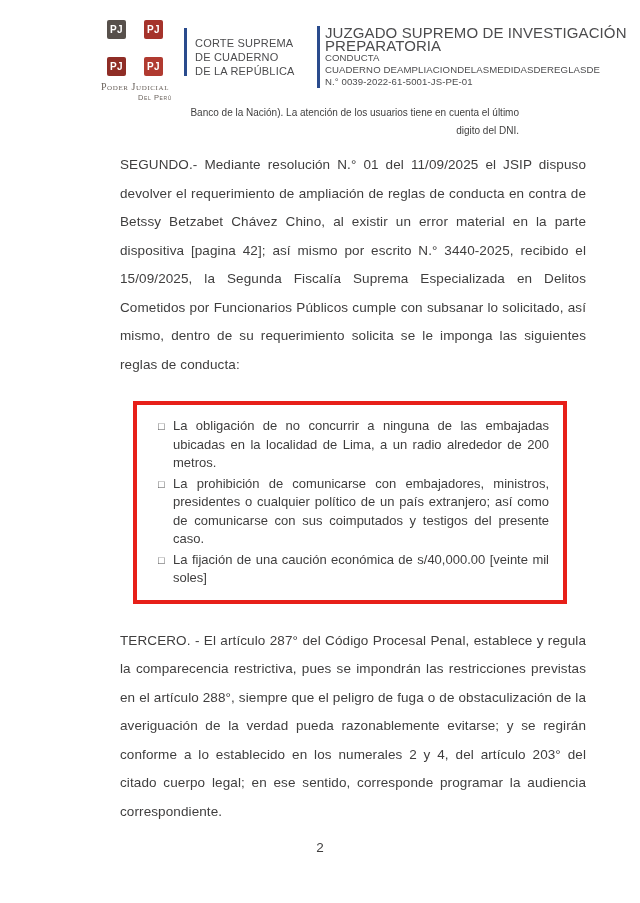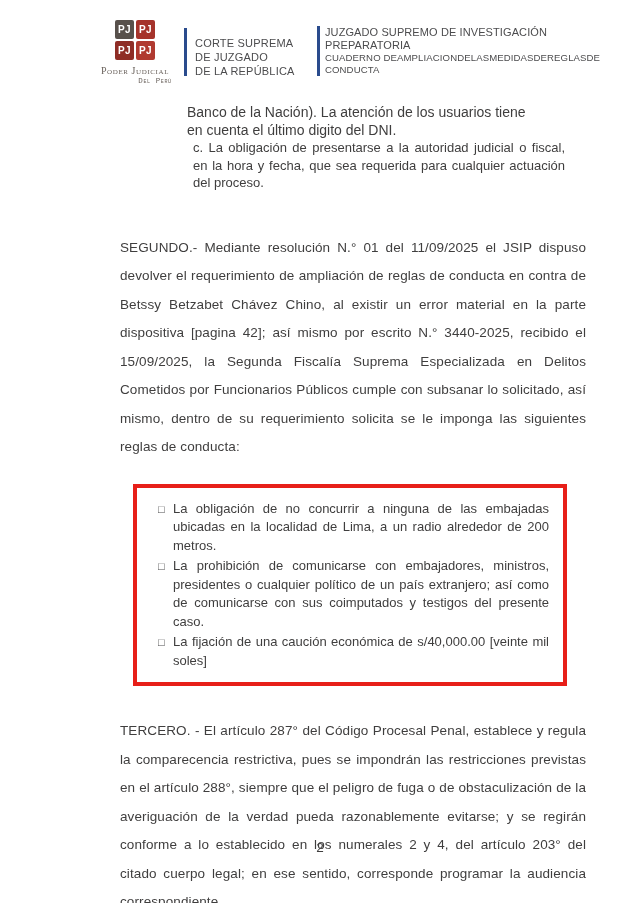--- a/index.html
+++ b/index.html
@@ -27,21 +27,21 @@
     width: 98px;
     display: flex;
     flex-direction: column;
     align-items: center;
     flex-shrink: 0;
   }
   .logo-tiles {
     display: grid;
     grid-template-columns: 19px 19px;
     grid-template-rows: 19px 19px;
-    gap: 2px;
+    gap: 18px;
   }
   .tile {
     display: flex;
     align-items: center;
     justify-content: center;
     color: #ffffff;
     font-size: 10px;
     font-weight: bold;
     letter-spacing: 0.5px;
     border-radius: 2px;
@@ -53,21 +53,21 @@
   .logo-org {
     margin-top: 5px;
     font-family: "Liberation Serif", serif;
     font-variant: small-caps;
     font-size: 10px;
     letter-spacing: 0.6px;
     color: #6a625c;
     white-space: nowrap;
   }
   .logo-sub {
-    font-family: Liberation Mono, monospace;
+    font-family: Liberation Sans, sans-serif;
     font-variant: small-caps;
     font-size: 7.5px;
     letter-spacing: 0.6px;
     color: #6a625c;
     margin-top: 1px;
     margin-left: 40px;
   }
   .vbar {
     width: 3px;
     background: #2a4b8d;
@@ -82,46 +82,46 @@
     color: #4c4c4e;
     letter-spacing: 0.2px;
     flex-shrink: 0;
   }
   .case-block {
     margin-top: 6px;
     border-left: 3px solid #2a4b8d;
     padding-left: 5px;
     color: #4c4c4e;
   }
-  .case-line1 { font-size: 11px; line-height: 13px; letter-spacing: 0.1px; }
+  .case-line1 { font-size: 15px; line-height: 13px; letter-spacing: 0.1px; }
   .case-line  { font-size: 9.6px;  line-height: 12px; letter-spacing: 0.1px; }
 
   
   .content {
     position: absolute;
     left: 120px;
     top: 104px;
     width: 466px;
   }
   .intro-a {
-    margin-left: 67px;
+    margin-left: 47px;
     width: 352px;
-    font-size: 14px;
+    font-size: 10px;
     line-height: 17.5px;
-    text-align: left;
+    text-align: right;
   }
   .intro-c {
     margin-left: 73px;
     width: 372px;
     font-size: 13px;
     line-height: 17.5px;
     text-align: justify;
   }
   .para {
-    margin-top: 42px;
+    margin-top: 12px;
     font-size: 13.5px;
     line-height: 28.5px;
     text-align: justify;
     letter-spacing: 0.1px;
   }
   .redbox {
     margin: 22px 0 0 13px;
     width: 434px;
     border: 4px solid #e71f19;
     padding: 10px 14px 12px 21px;
@@ -133,21 +133,21 @@
     margin-top: 2px;
   }
   .box-bullet {
     flex-shrink: 0;
     width: 15px;
     font-size: 11px;
     line-height: 18.5px;
     color: #4c4c4e;
   }
   .box-text { text-align: justify; }
-  .tercero { margin-top: 31px; }
+  .tercero { margin-top: 23px; }
 
   
   .page-number {
     position: absolute;
     top: 840px;
     left: 0;
     width: 100%;
     text-align: center;
     font-size: 13.5px;
     color: #3f3e3e;
@@ -167,35 +167,35 @@
         <div class="tile tile-4">PJ</div>
       </div>
       <div class="logo-org">Poder Judicial</div>
       <div class="logo-sub">Del Perú</div>
     </div>
 
     <div class="vbar vbar-left"></div>
 
     <div class="court-block">
       <div>CORTE SUPREMA</div>
-      <div>DE JUZGADO</div>
+      <div>DE CUADERNO</div>
       <div>DE LA REPÚBLICA</div>
     </div>
 
     <div class="case-block">
       <div class="case-line1">JUZGADO SUPREMO DE INVESTIGACIÓN PREPARATORIA</div>
+      <div class="case-line">CONDUCTA</div>
       <div class="case-line">CUADERNO DEAMPLIACIONDELASMEDIDASDEREGLASDE</div>
-      <div class="case-line">CONDUCTA</div>
+      <div class="case-line">N.° 0039-2022-61-5001-JS-PE-01</div>
     </div>
   </div>
 
   <div class="content">
 
     <div class="intro-a">Banco de la Nación). La atención de los usuarios tiene en cuenta el último digito del DNI.</div>
-    <div class="intro-c">c. La obligación de presentarse a la autoridad judicial o fiscal, en la hora y fecha, que sea requerida para cualquier actuación del proceso.</div>
 
     <div class="para">SEGUNDO.- Mediante resolución N.° 01 del 11/09/2025 el JSIP dispuso devolver el requerimiento de ampliación de reglas de conducta en contra de Betssy Betzabet Chávez Chino, al existir un error material en la parte dispositiva [pagina 42]; así mismo por escrito N.° 3440-2025, recibido el 15/09/2025, la Segunda Fiscalía Suprema Especializada en Delitos Cometidos por Funcionarios Públicos cumple con subsanar lo solicitado, así mismo, dentro de su requerimiento solicita se le imponga las siguientes reglas de conducta:</div>
 
     <div class="redbox">
       <div class="box-item">
         <span class="box-bullet">□</span>
         <span class="box-text">La obligación de no concurrir a ninguna de las embajadas ubicadas en la localidad de Lima, a un radio alrededor de 200 metros.</span>
       </div>
       <div class="box-item">
         <span class="box-bullet">□</span>

